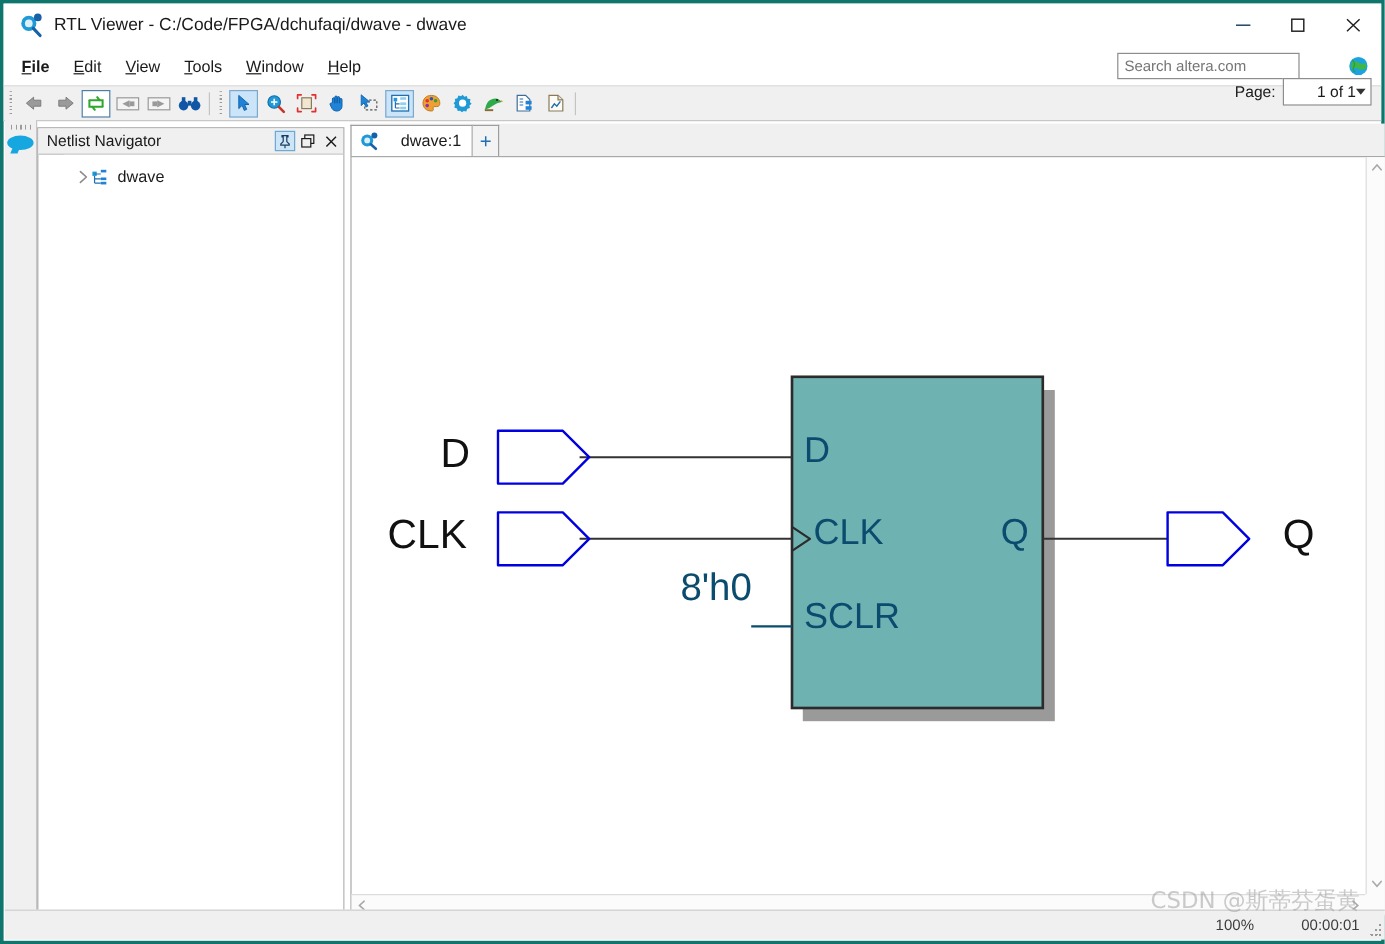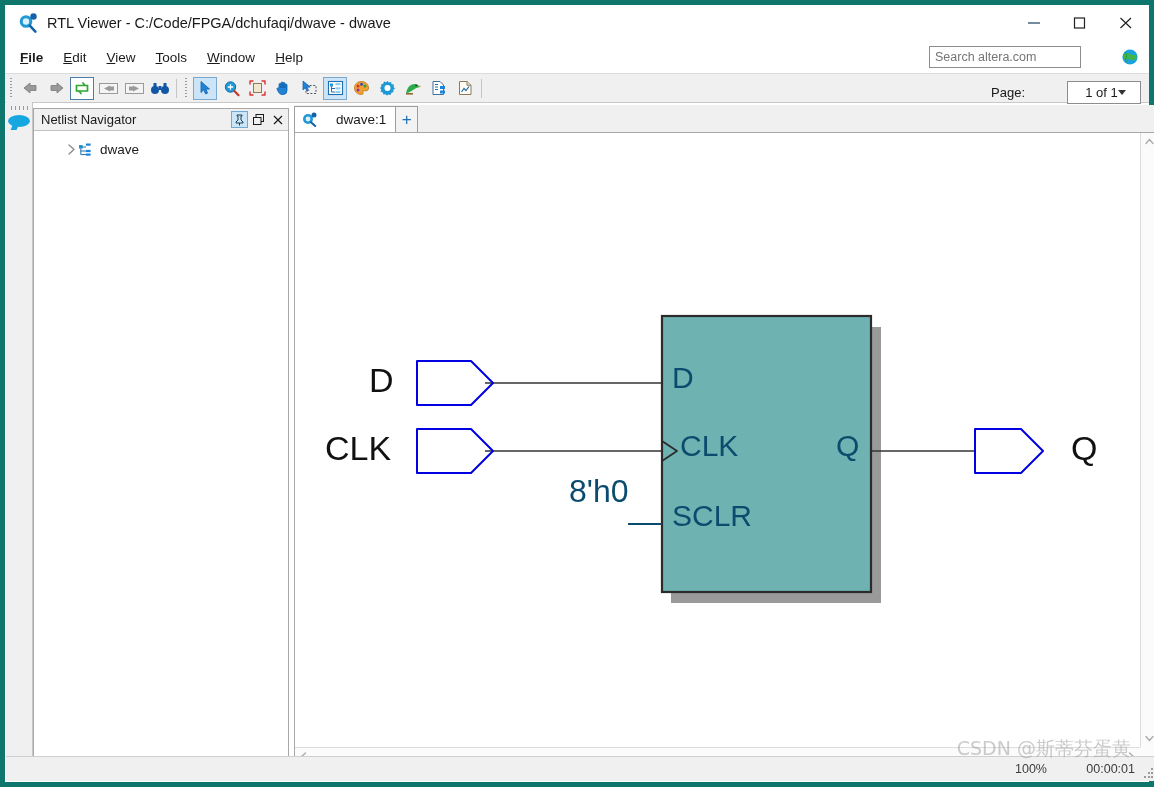--- a/index.html
+++ b/index.html
@@ -4,21 +4,21 @@
 <style>
   html,body{margin:0;padding:0;}
   body{
     width:1154px;height:787px;overflow:hidden;
     font-family:"Liberation Sans",sans-serif;
     background:#ffffff;
     -webkit-font-smoothing:antialiased;
   }
   .app{
     position:relative;width:1154px;height:787px;
-    border:5px solid #0f766e;box-sizing:border-box;
+    border:3px solid #0f766e;box-sizing:border-box;
     background:#ffffff;
   }
 
   
   .titlebar{
     position:absolute;left:0;top:0;width:100%;height:36px;
     background:#ffffff;display:flex;align-items:center;
   }
   .title-icon{width:22px;height:20px;margin-left:12px;position:relative;flex:none;}
   .title-text{
@@ -64,26 +64,26 @@
     background-size:2px 100%;background-repeat:no-repeat;background-position:center;
   }
   .tbtn{
     width:24px;height:23px;margin:0 1px;display:flex;align-items:center;justify-content:center;
     border:1px solid transparent;box-sizing:border-box;flex:none;
   }
   .tbtn.active{background:#cce4f7;border:1px solid #7aa9d0;}
   .tbtn.boxed{border:1px solid #4c7da8;background:#ffffff;}
   .tbsep{width:1px;height:19px;background:#c4c4c4;margin:0 3px;flex:none;}
   .pagebox{
-    position:absolute;right:8px;top:76px;display:flex;align-items:center;gap:36px;
+    position:absolute;right:8px;top:62px;display:flex;align-items:center;
   }
   .page-label{font-size:13px;color:#1a1a1a;margin-right:6px;}
   .page-select{
     width:74px;height:23px;border:1px solid #8d8d8d;background:#fff;
-    display:flex;align-items:center;justify-content:center;
+    display:flex;align-items:center;justify-content:flex-end;
     padding:0 4px 0 7px;box-sizing:border-box;font-size:13px;color:#1a1a1a;
   }
   .caret{width:0;height:0;border-left:4px solid transparent;border-right:4px solid transparent;border-top:5px solid #333;}
 
   
   .dockstrip{
     position:absolute;left:1px;top:97px;width:27px;height:673px;
     background:#f0f0f0;border-right:1px solid #c6c6c6;box-sizing:border-box;
   }
   .dock-grip{

